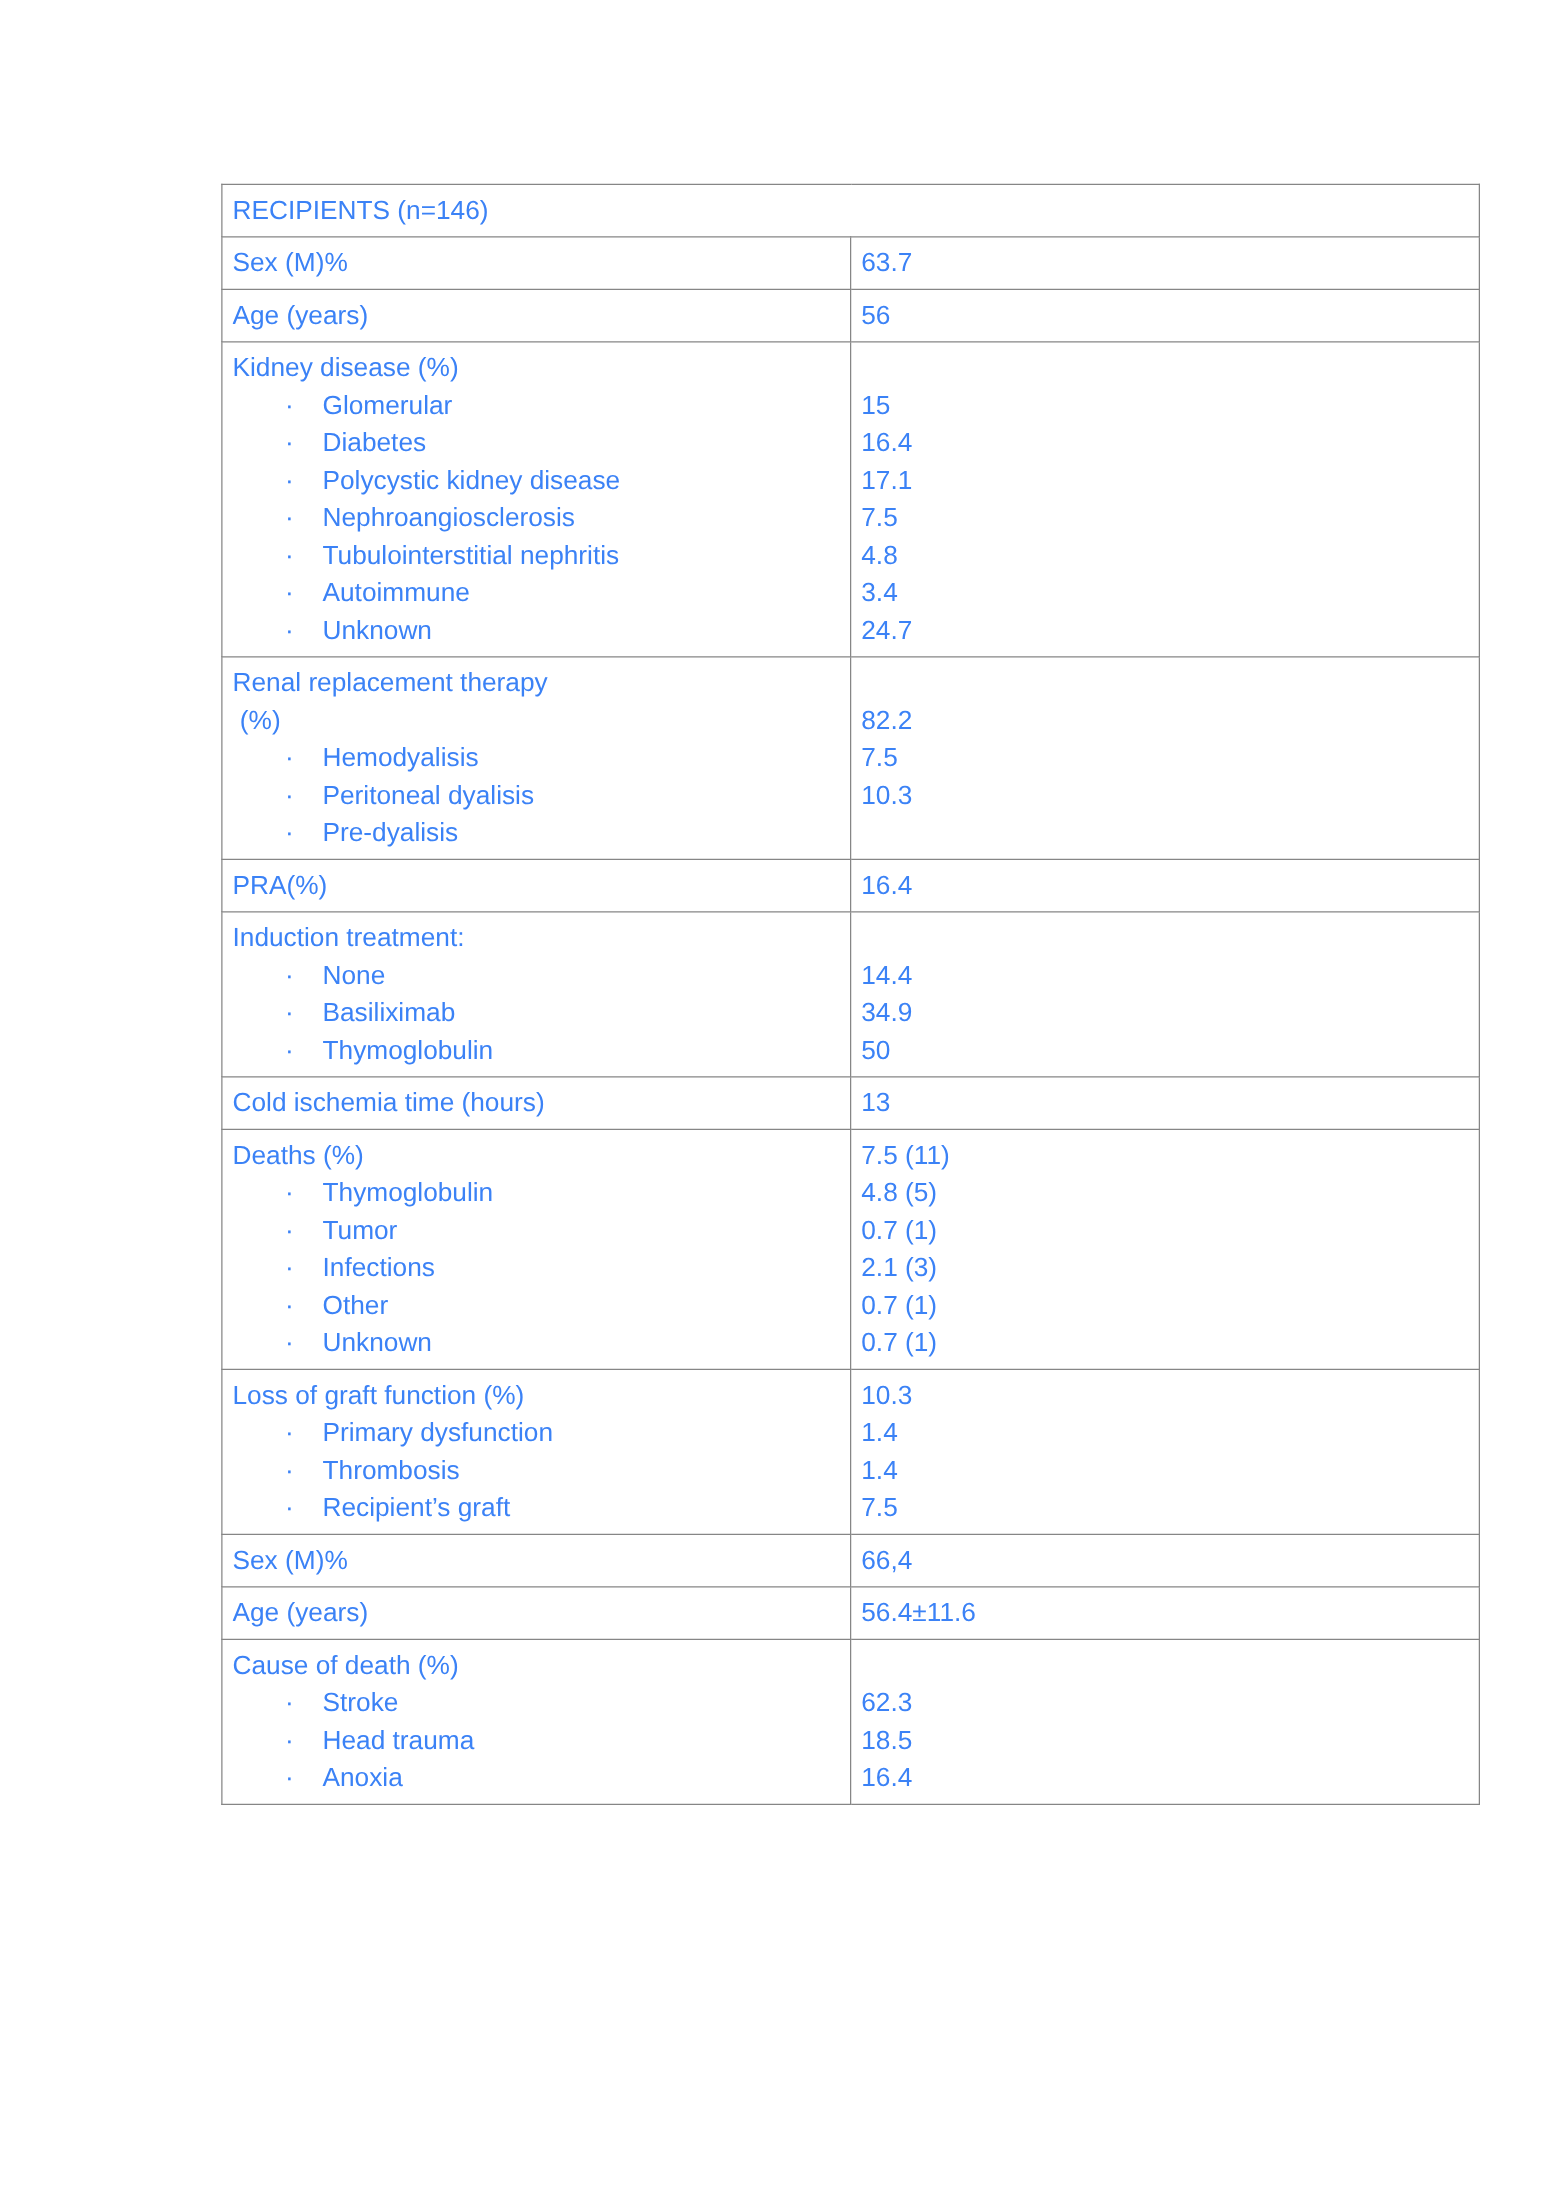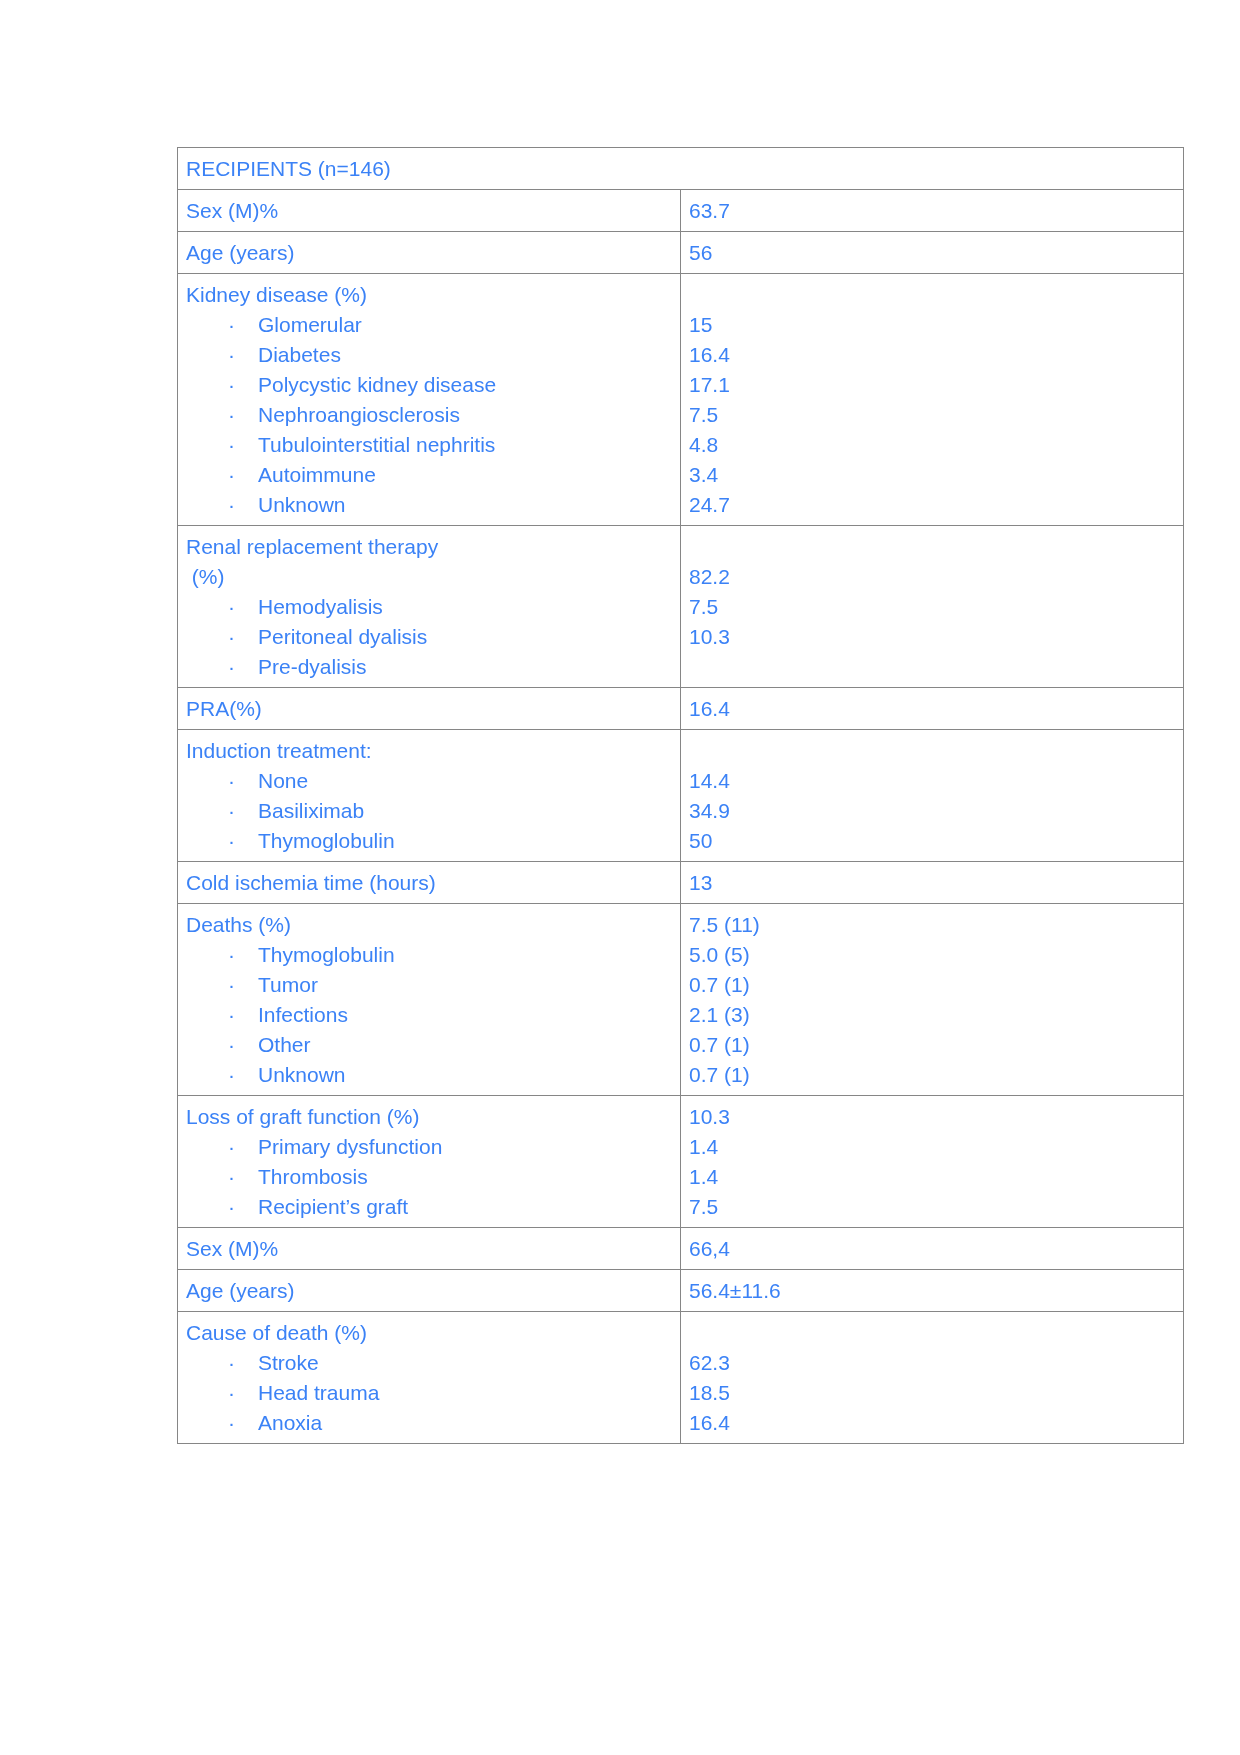--- a/index.html
+++ b/index.html
@@ -145,21 +145,21 @@
           <td>
             <div class="line">Deaths (%)</div>
             <div class="line b"><span class="dot">·</span><span>Thymoglobulin</span></div>
             <div class="line b"><span class="dot">·</span><span>Tumor</span></div>
             <div class="line b"><span class="dot">·</span><span>Infections</span></div>
             <div class="line b"><span class="dot">·</span><span>Other</span></div>
             <div class="line b"><span class="dot">·</span><span>Unknown</span></div>
           </td>
           <td>
             <div class="line">7.5 (11)</div>
-            <div class="line">5.0 (5)</div>
+            <div class="line">4.8 (5)</div>
             <div class="line">0.7 (1)</div>
             <div class="line">2.1 (3)</div>
             <div class="line">0.7 (1)</div>
             <div class="line">0.7 (1)</div>
           </td>
         </tr>
         <tr>
           <td>
             <div class="line">Loss of graft function (%)</div>
             <div class="line b"><span class="dot">·</span><span>Primary dysfunction</span></div>

